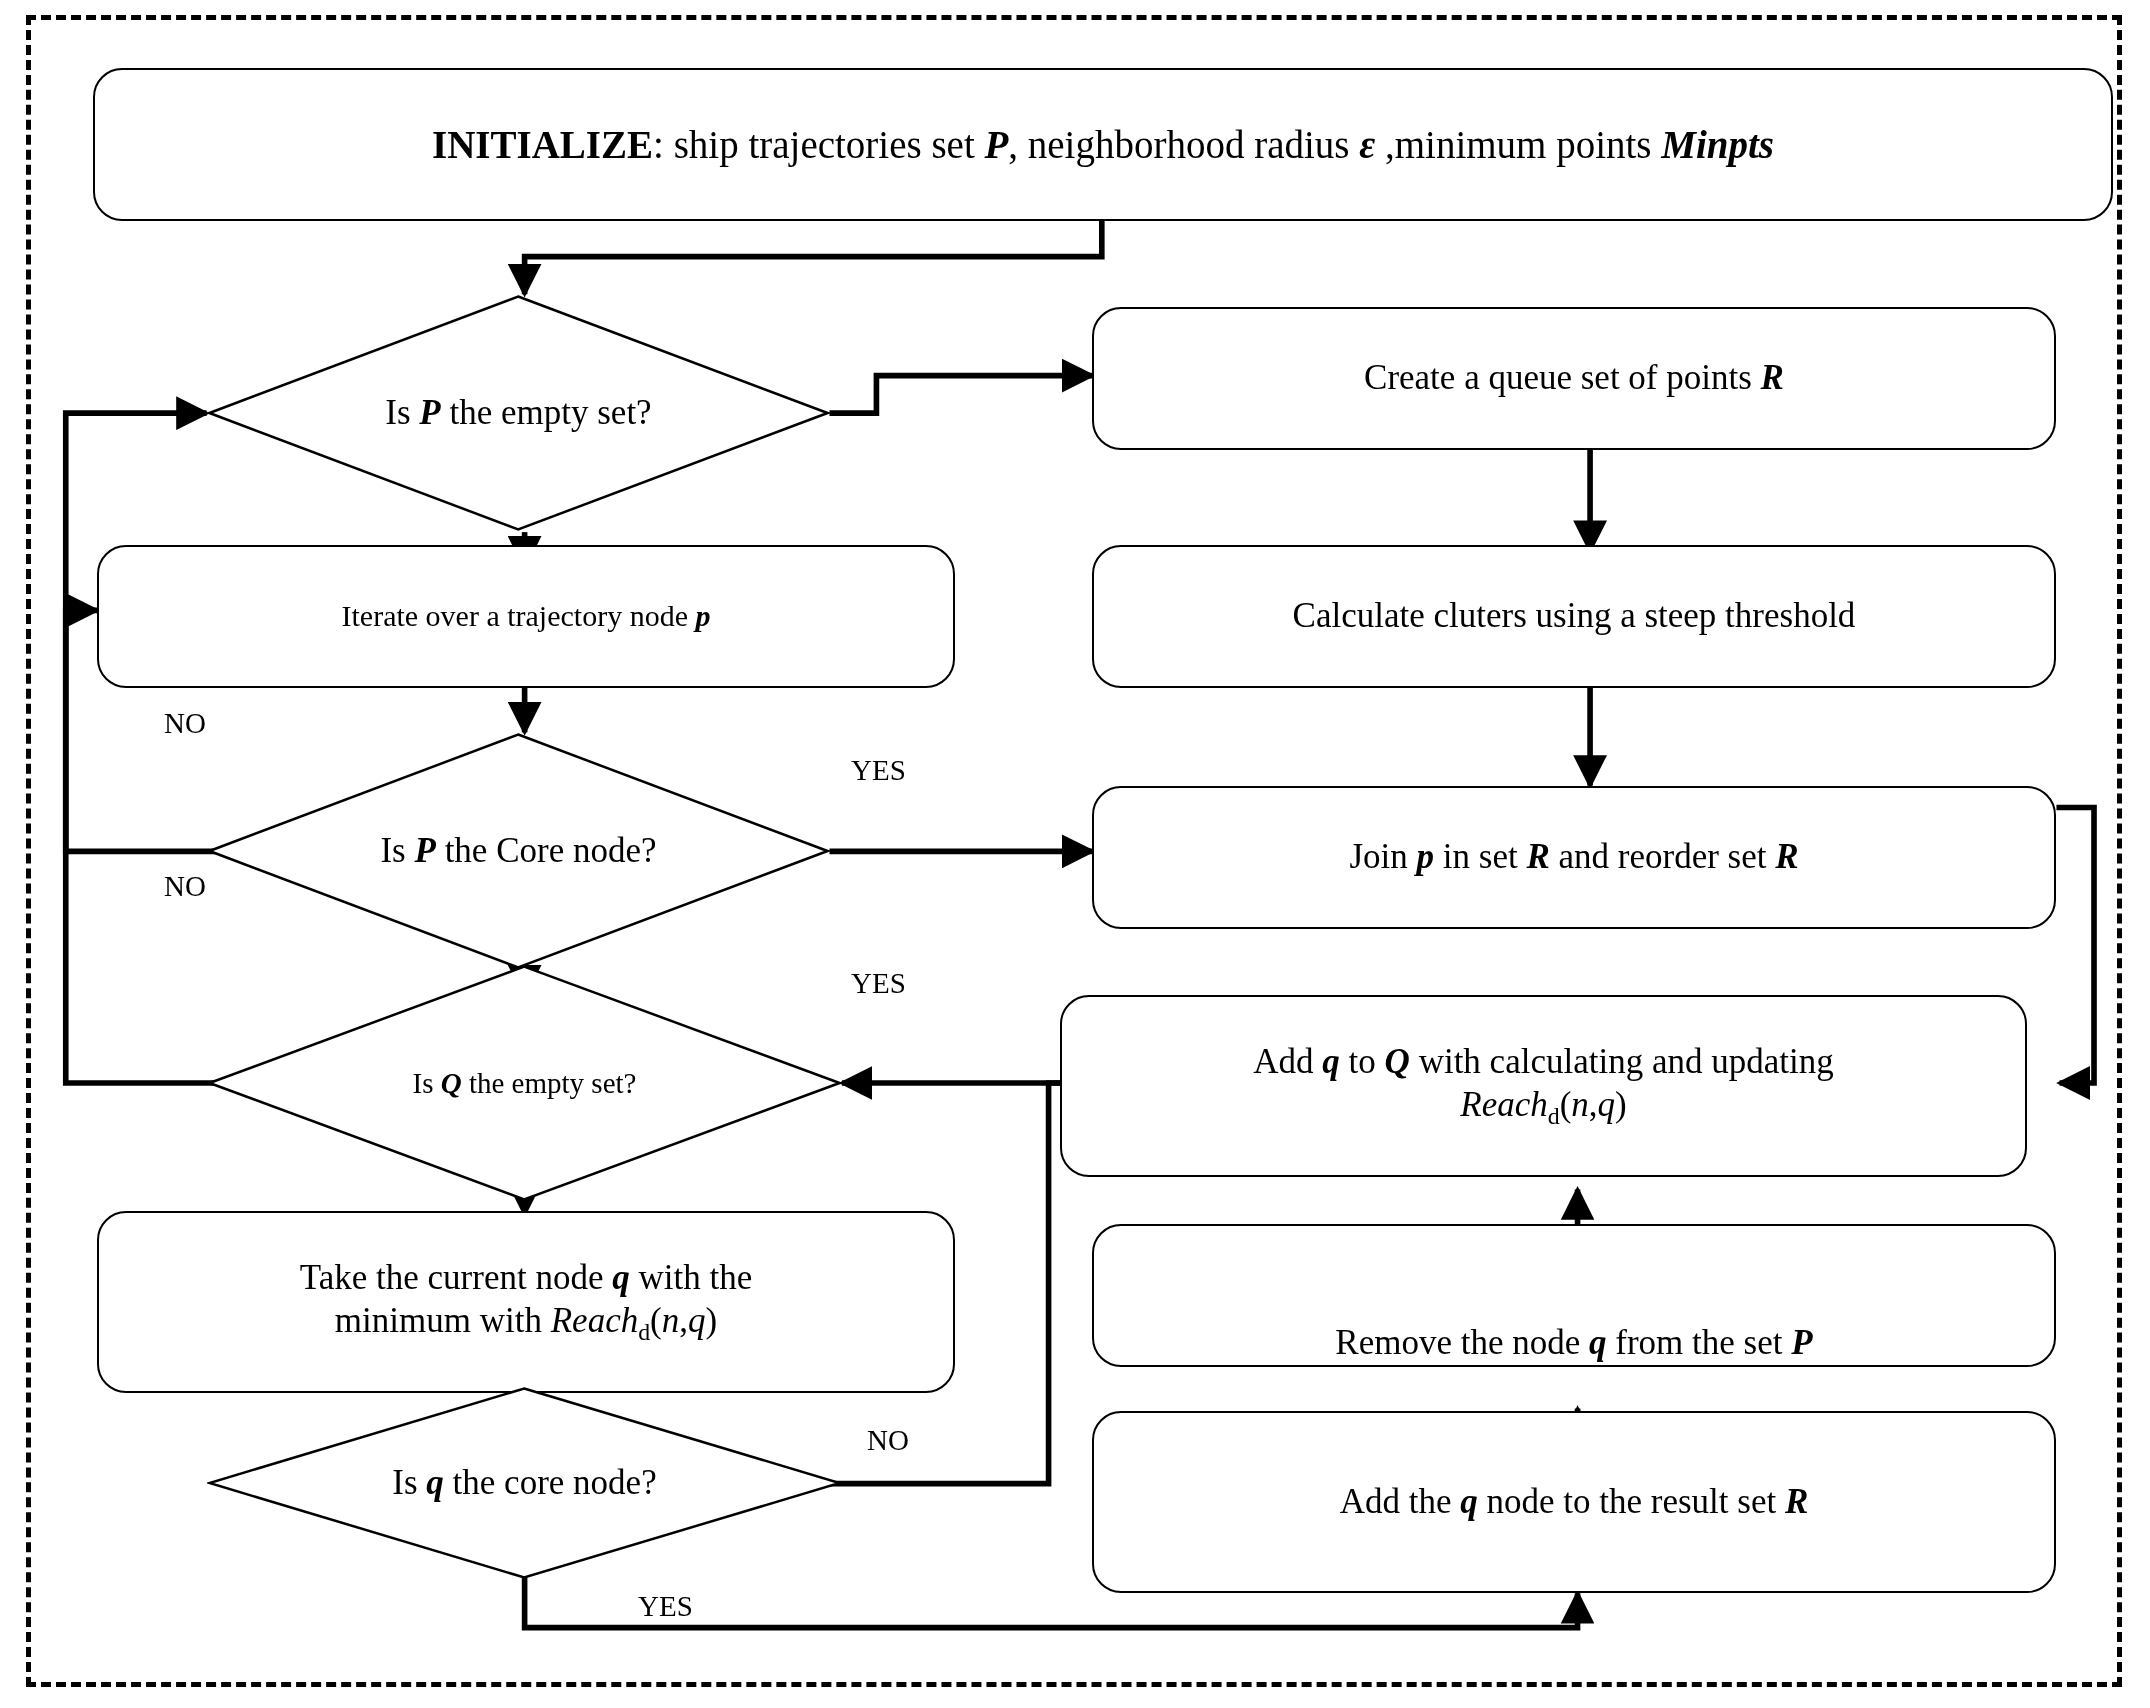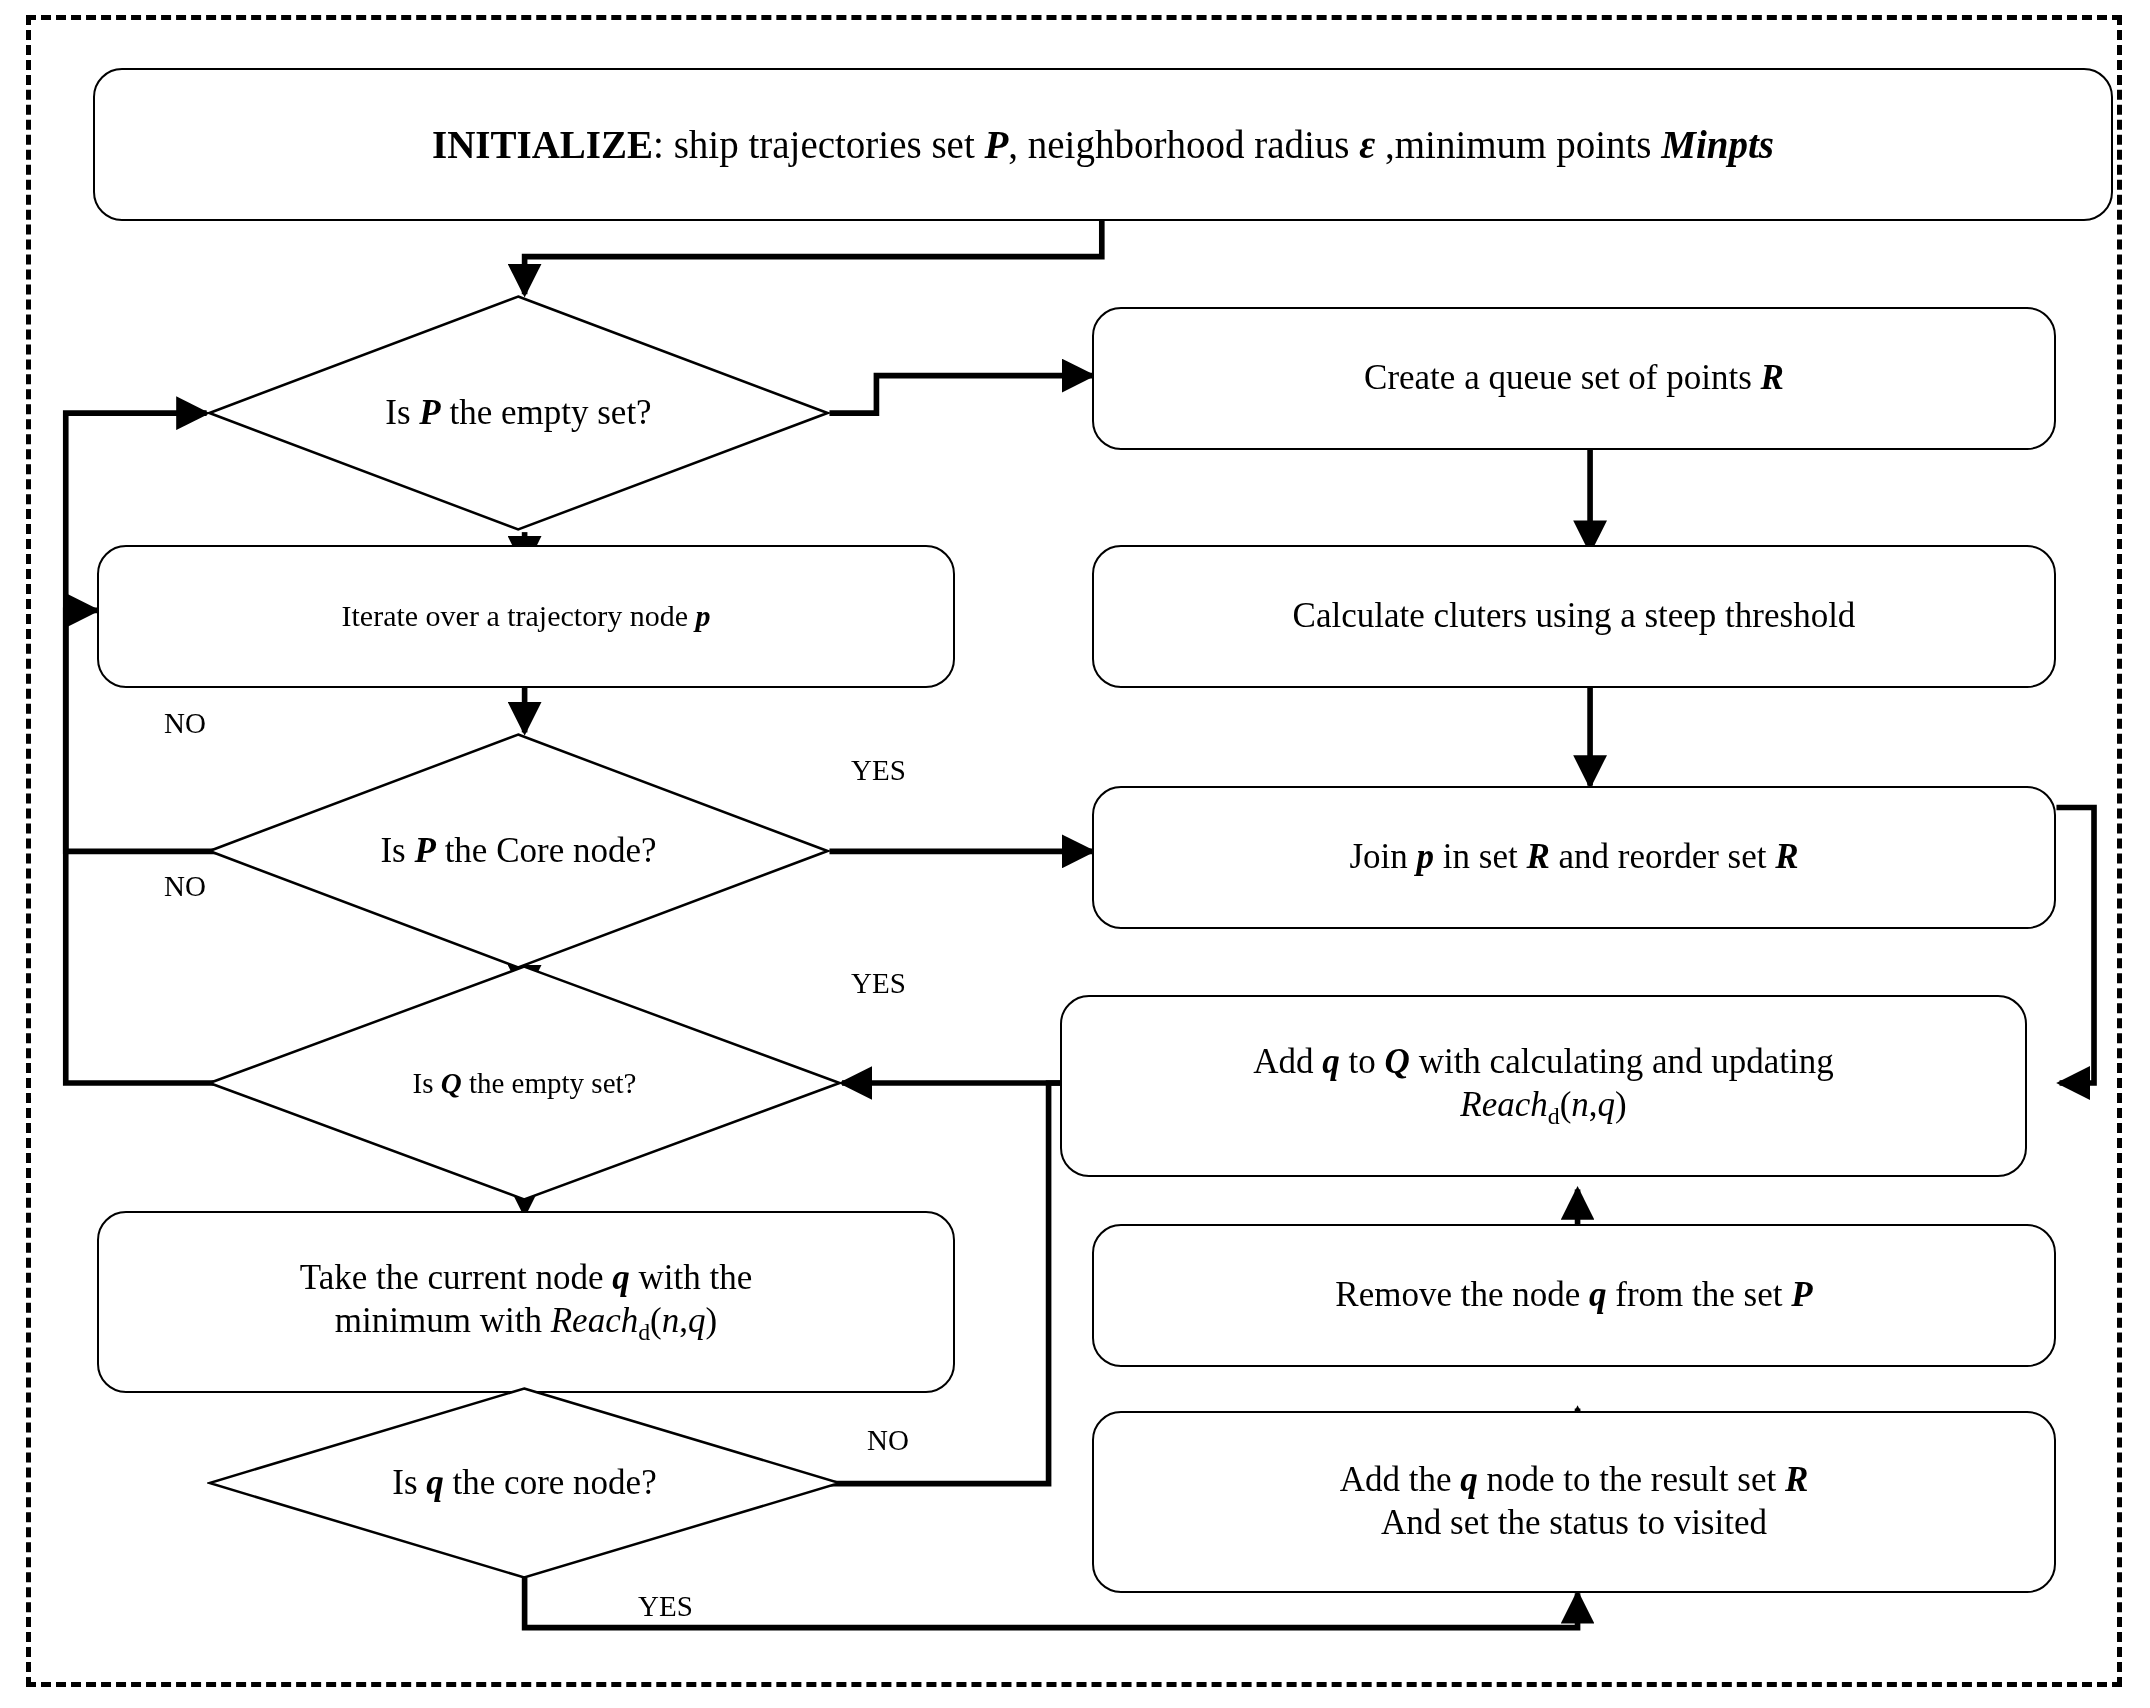--- a/index.html
+++ b/index.html
@@ -194,41 +194,38 @@
 
   <div class="node rrect" style="left:97px; top:1211px; width:858px; height:182px; font-size:35px; flex-direction:column;">
     <div>
       Take the current node <b class="v">q</b> with the
     </div>
     <div>
       minimum with <i class="v">Reach</i><span class="sub">d</span>(<i>n</i>,<i>q</i>)
     </div>
   </div>
 
-  <div class="node rrect" style="left:1092px; top:1224px; width:964px; height:143px; font-size:35px;">
+  <div class="node rrect" style="left:1092px; top:1224px; width:964px; height:143px; font-size:35px;align-items:flex-end;">
     <div>
       Remove the node <b class="v">q</b> from the set <b class="v">P</b>
     </div>
   </div>
 
   <div class="diamond-wrap" style="left:207px; top:1386px; width:635px; height:194px;">
     <svg width="635" height="194" viewBox="0 0 1015 310">
       <polygon points="507,4 1011,155 507,306 4,155" fill="#fff" stroke="#000" stroke-width="4"></polygon>
     </svg>
     <div class="diamond-label" style="font-size:35px;">
       <span>Is </span><b class="v">q</b><span> the core node?</span>
     </div>
   </div>
 
   <div class="node rrect" style="left:1092px; top:1411px; width:964px; height:182px; font-size:35px; flex-direction:column;">
     <div>
       Add the <b class="v">q</b> node to the result set <b class="v">R</b>
-    </div>
-    <div>
-      And set the status to visited
     </div>
   </div>
 
   <div class="lbl" style="left:164px; top:707px;">NO</div>
   <div class="lbl" style="left:851px; top:754px;">YES</div>
   <div class="lbl" style="left:164px; top:870px;">NO</div>
   <div class="lbl" style="left:851px; top:967px;">YES</div>
   <div class="lbl" style="left:867px; top:1424px;">NO</div>
   <div class="lbl" style="left:638px; top:1590px;">YES</div>
 

